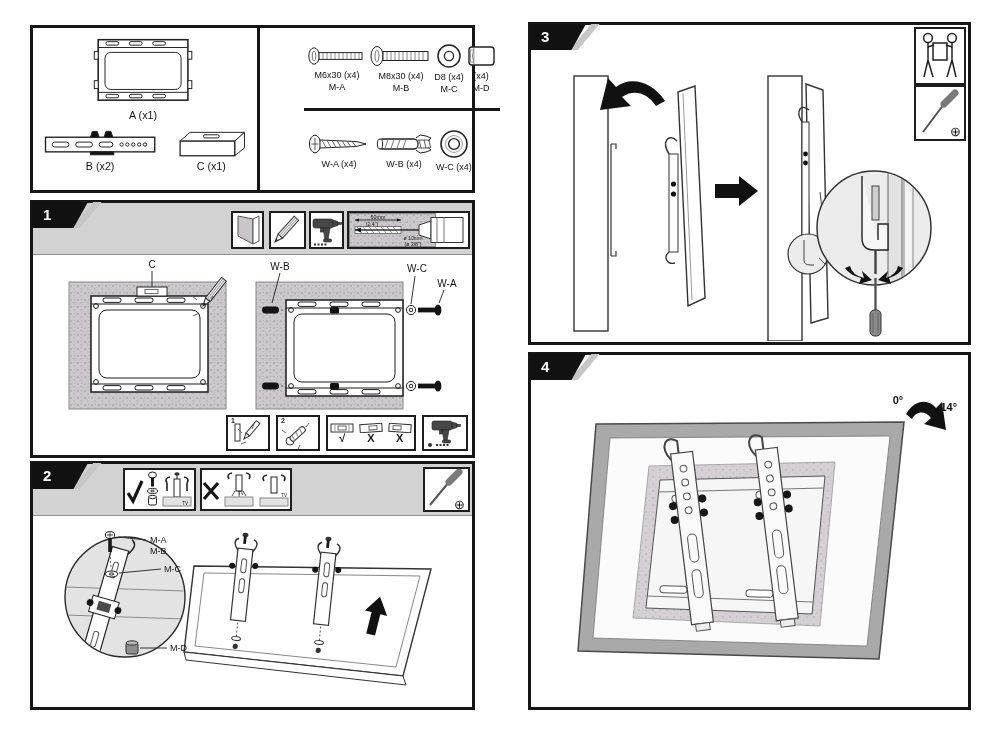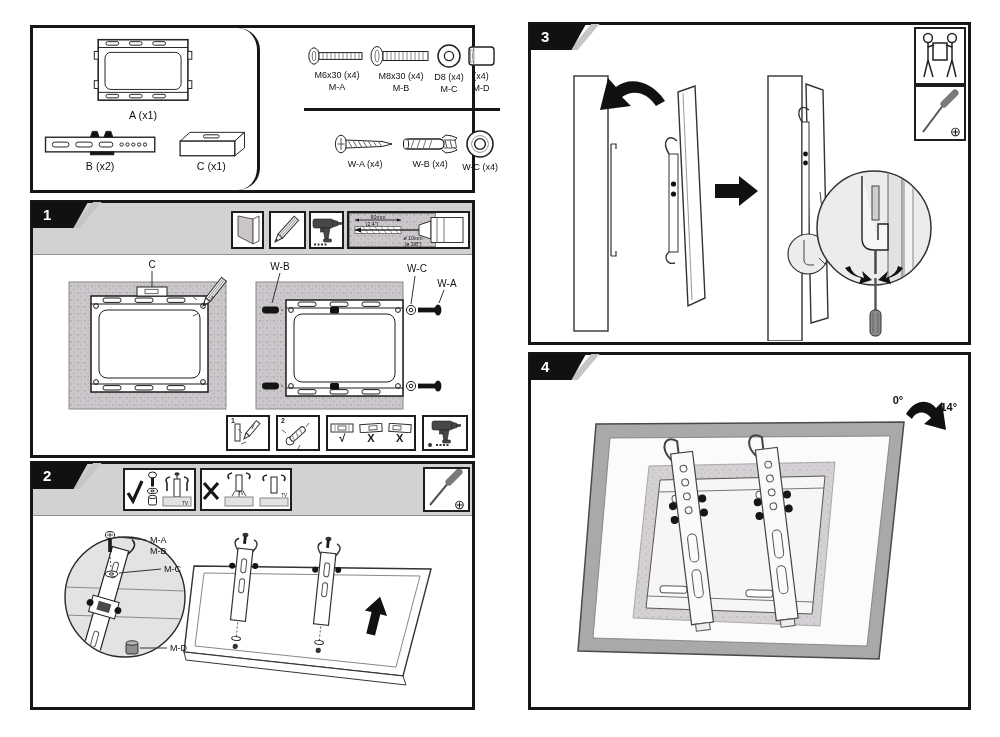--- a/index.html
+++ b/index.html
@@ -17,23 +17,23 @@
   clip-path:polygon(60% 0,80% 0,28% 100%,8% 100%); }
 
 
 .band { position:absolute; left:0; top:0; right:0; height:52px; background:#d2d2d2;
   border-bottom:1px solid #8f8f8f; }
 .ib { position:absolute; background:#fff; border:2px solid #1d1d1d; display:flex;
   align-items:center; justify-content:center; }
 
 
 .parts-inner { position:absolute; inset:0; display:flex; }
-.parts-left { width:230px; border-right:3px solid #161616; position:relative;border-radius:22px; }
+.parts-left { width:230px; border-right:3px solid #161616; position:relative; }
 .parts-right { flex:1; display:flex; flex-direction:column; }
-.hwrow { flex:1; display:flex; justify-content:flex-end; align-items:center; padding:2px 2px;margin-left:44px; }
+.hwrow { flex:1; display:flex; justify-content:flex-start; align-items:center; padding:2px 2px;margin-left:44px; }
 .hwrow.first { border-bottom:3px solid #161616; }
 .hwcell { display:flex; flex-direction:column; align-items:center; gap:1px; }
 .hwlbl { font-size:9px; line-height:1.2; text-align:center; color:#111; }
 
 
 .sb { position:absolute; bottom:4px; height:36px; background:#fff; border:2px solid #1d1d1d; }
 .sbnum { position:absolute; top:0px; left:3px; font-size:7px; font-weight:bold; color:#222; }
 .lvcol { display:flex; flex-direction:column; align-items:center; gap:0px; }
 .lvmark { font-size:11px; font-weight:600; line-height:1; color:#1a1a1a; }
 

